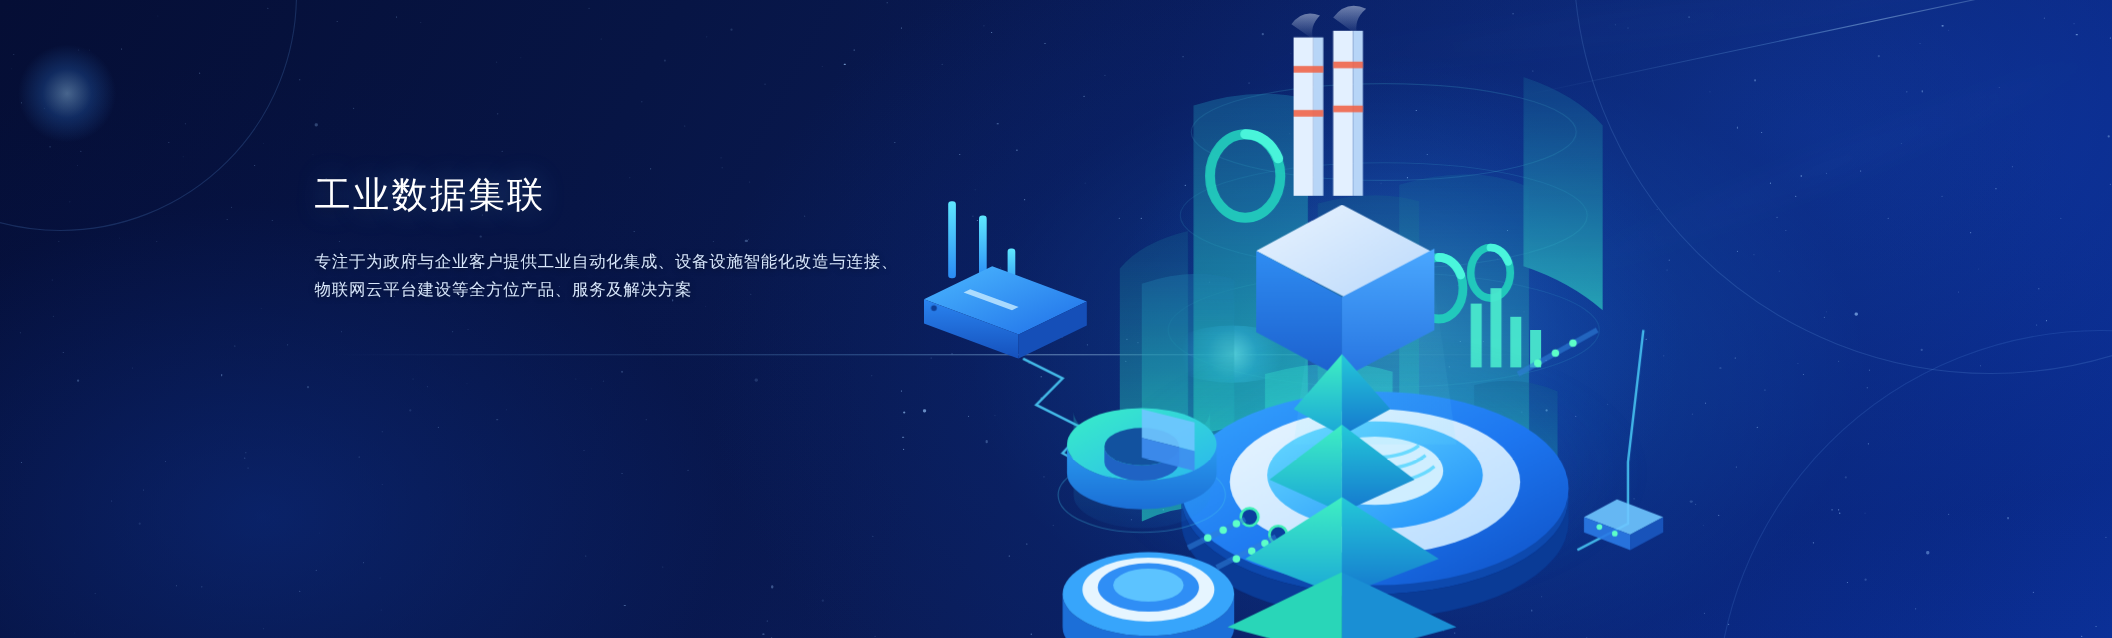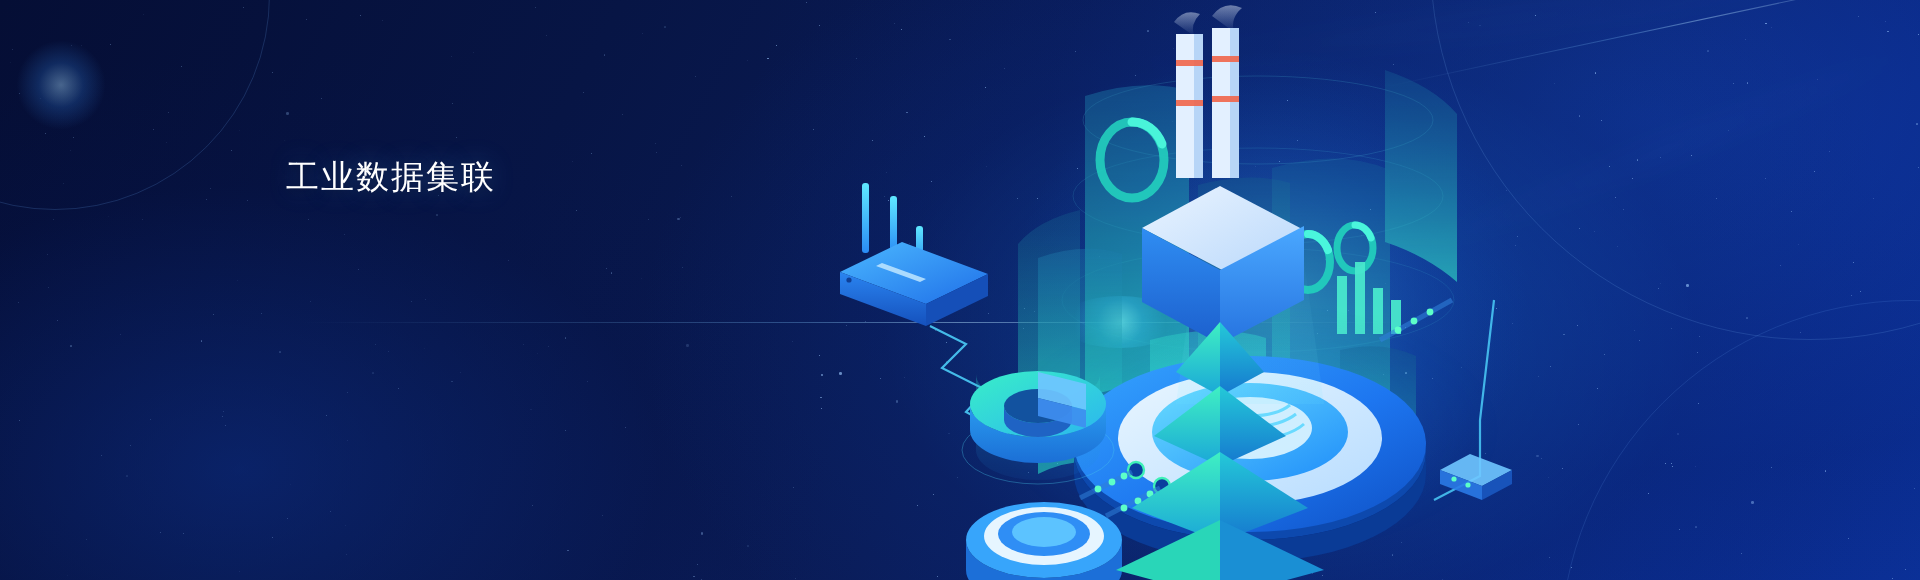--- a/index.html
+++ b/index.html
@@ -406,20 +406,22 @@
   <div class="streak" style="left:300px; top:322px; width:1100px; opacity:0.55;"></div>
   <div class="streak" style="left:1380px; top:30px; width:540px; transform:rotate(-12deg); opacity:0.5;"></div>
   <div class="glowdot" style="left:1060px; top:296px; width:120px; height:52px;"></div>
   <div class="glowdot" style="left:16px; top:40px; width:90px; height:90px; opacity:0.45;"></div>
   <div class="arc" style="left:-160px; top:-220px; width:430px; height:430px; border-color:rgba(110,180,255,0.18);"></div>
   <div class="arc" style="left:1560px; top:300px; width:700px; height:700px; border-color:rgba(110,180,255,0.14);"></div>
   <div class="arc" style="left:1430px; top:-420px; width:760px; height:760px; border-color:rgba(130,190,255,0.16);"></div>
 
   <div class="copy">
     <div class="headline">工业数据集联</div>
+    <div class="subtitle">专注于为政府与企业客户提供工业自动化集成、设备设施智能化改造与连接、</div>
+    <div class="subtitle" style="margin-top:0">物联网云平台建设等全方位产品、服务及解决方案</div>
   </div>
 
   <div class="illus">
   <svg width="1140" height="580" viewBox="0 0 1140 580" xmlns="http://www.w3.org/2000/svg">
     <defs>
       <linearGradient id="gTowerA" x1="0" y1="0" x2="0" y2="1">
         <stop offset="0%" stop-color="#1e7fae" stop-opacity="0.55"></stop>
         <stop offset="100%" stop-color="#2ce9c4" stop-opacity="0.85"></stop>
       </linearGradient>
       <linearGradient id="gTowerB" x1="0" y1="0" x2="0" y2="1">

